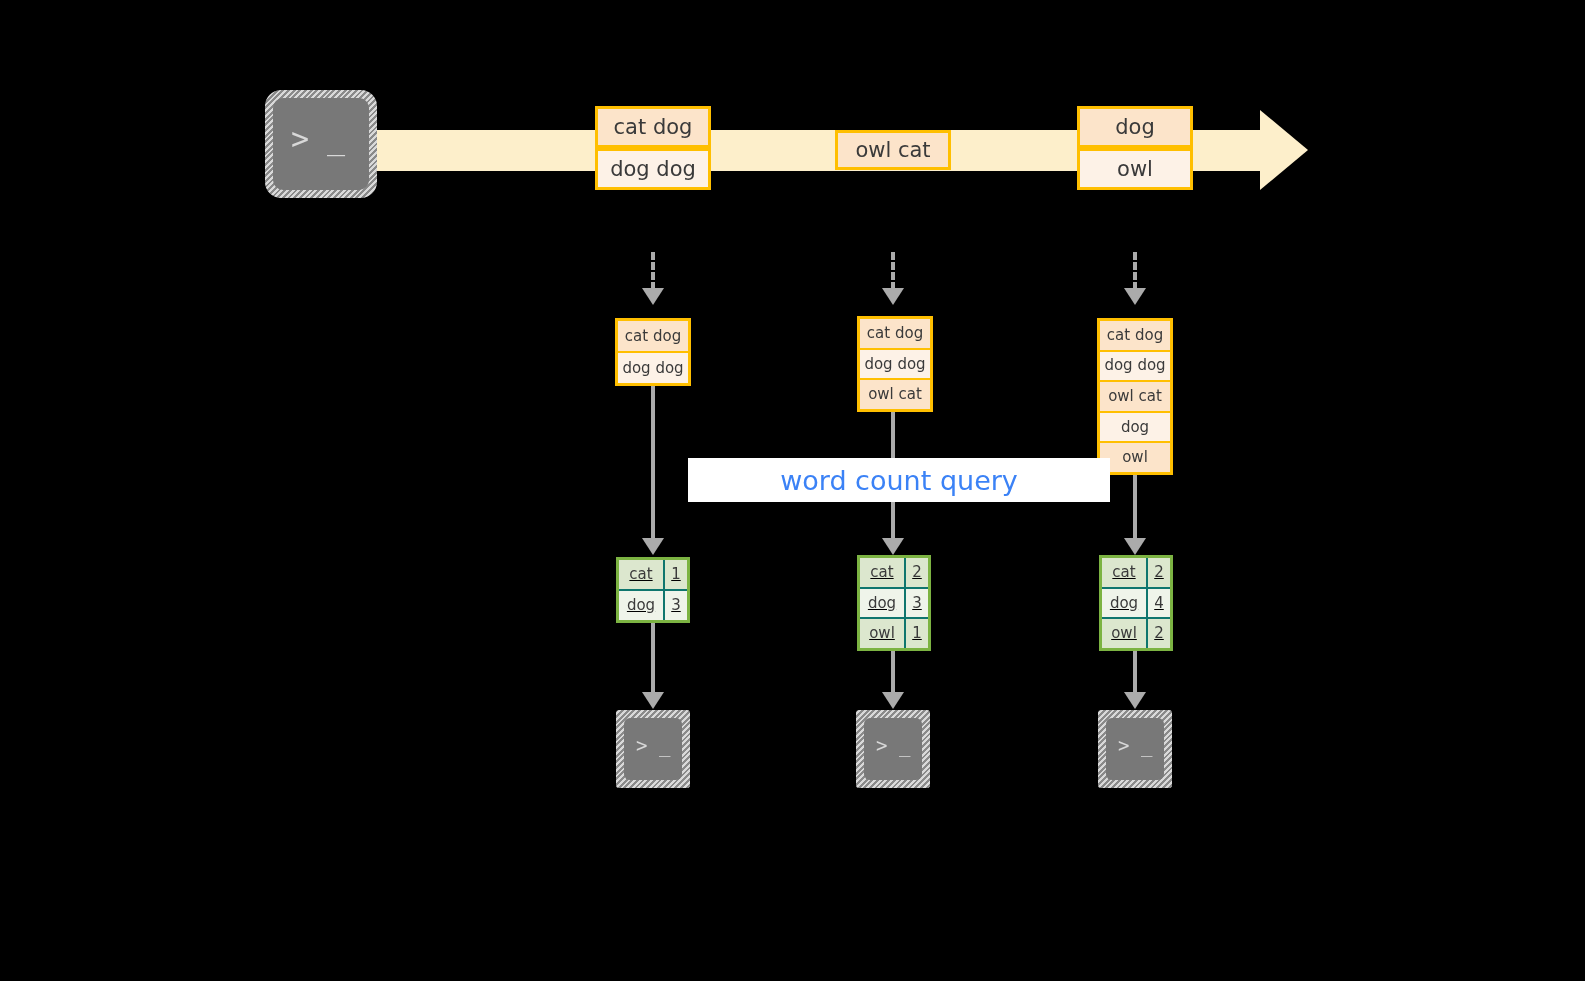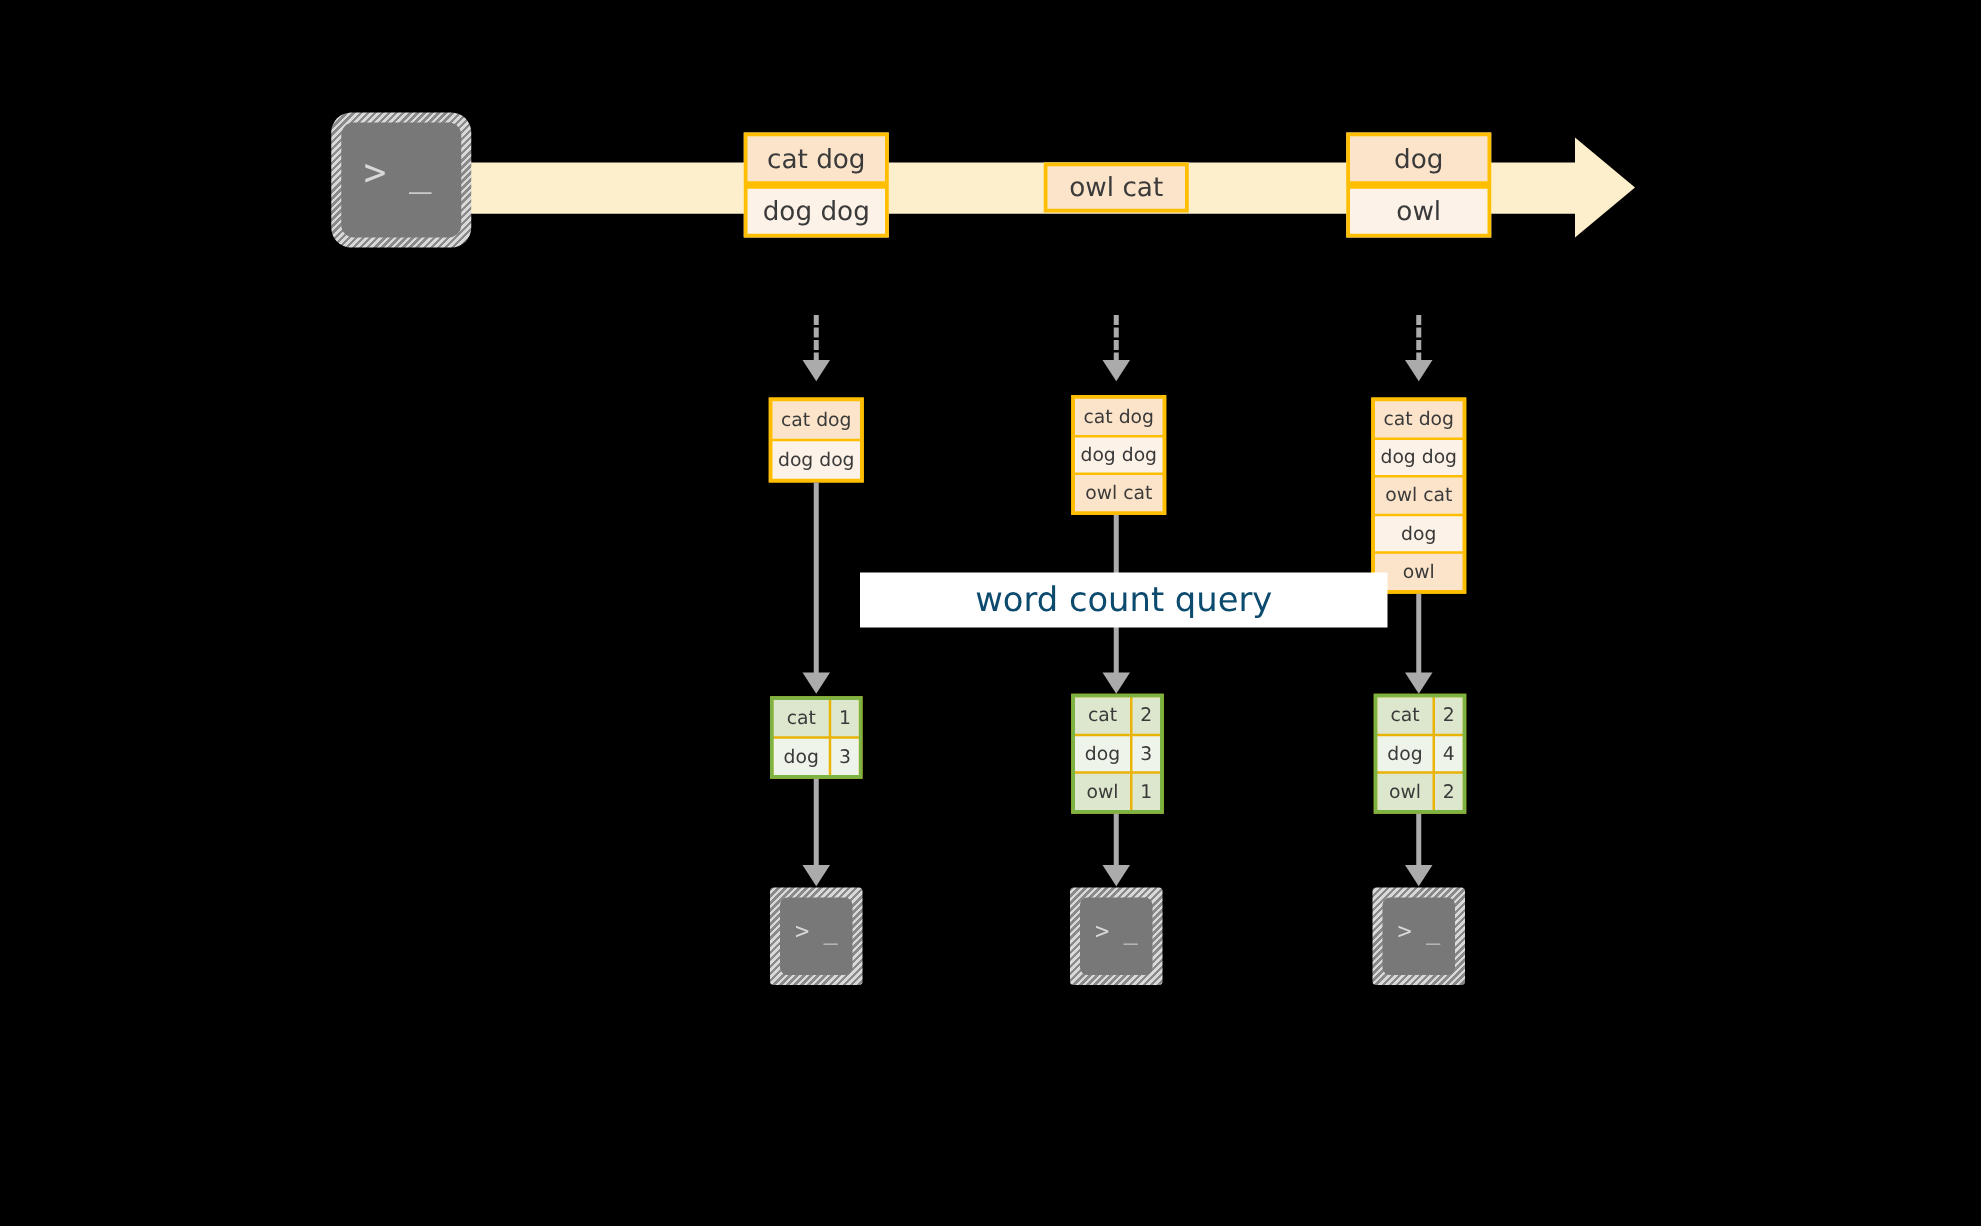--- a/index.html
+++ b/index.html
@@ -105,24 +105,25 @@
     font-size: 15px;
     line-height: 1;
   }
   .stack .row.light { background: #FDF2E7; }
 
   
   .gtable {
     position: absolute;
     box-sizing: border-box;
     border: 3px solid #7CB342;
-    background: #eab308;
+    background: #0f766e;
     display: flex;
     flex-direction: column;
     gap: 2px;
+    text-decoration: underline;
   }
   .gtable .grow {
     flex: 1 1 0;
     display: flex;
     gap: 2px;
   }
   .gtable .gcell {
     background: #DCE7CE;
     color: #3a3a3a;
     font-size: 15px;
@@ -162,21 +163,21 @@
     top: 458px;
     width: 422px;
     height: 44px;
     background: #FFFFFF;
     display: flex;
     align-items: center;
     justify-content: center;
   }
   #query-label {
     font-size: 27px;
-    color: #0c4a6e;
+    color: #3b82f6;
     line-height: 1;
     white-space: nowrap;
   }
 </style>
 </head>
 <body>
 
 <div id="canvas">
 
   <div id="stream-band"></div>

